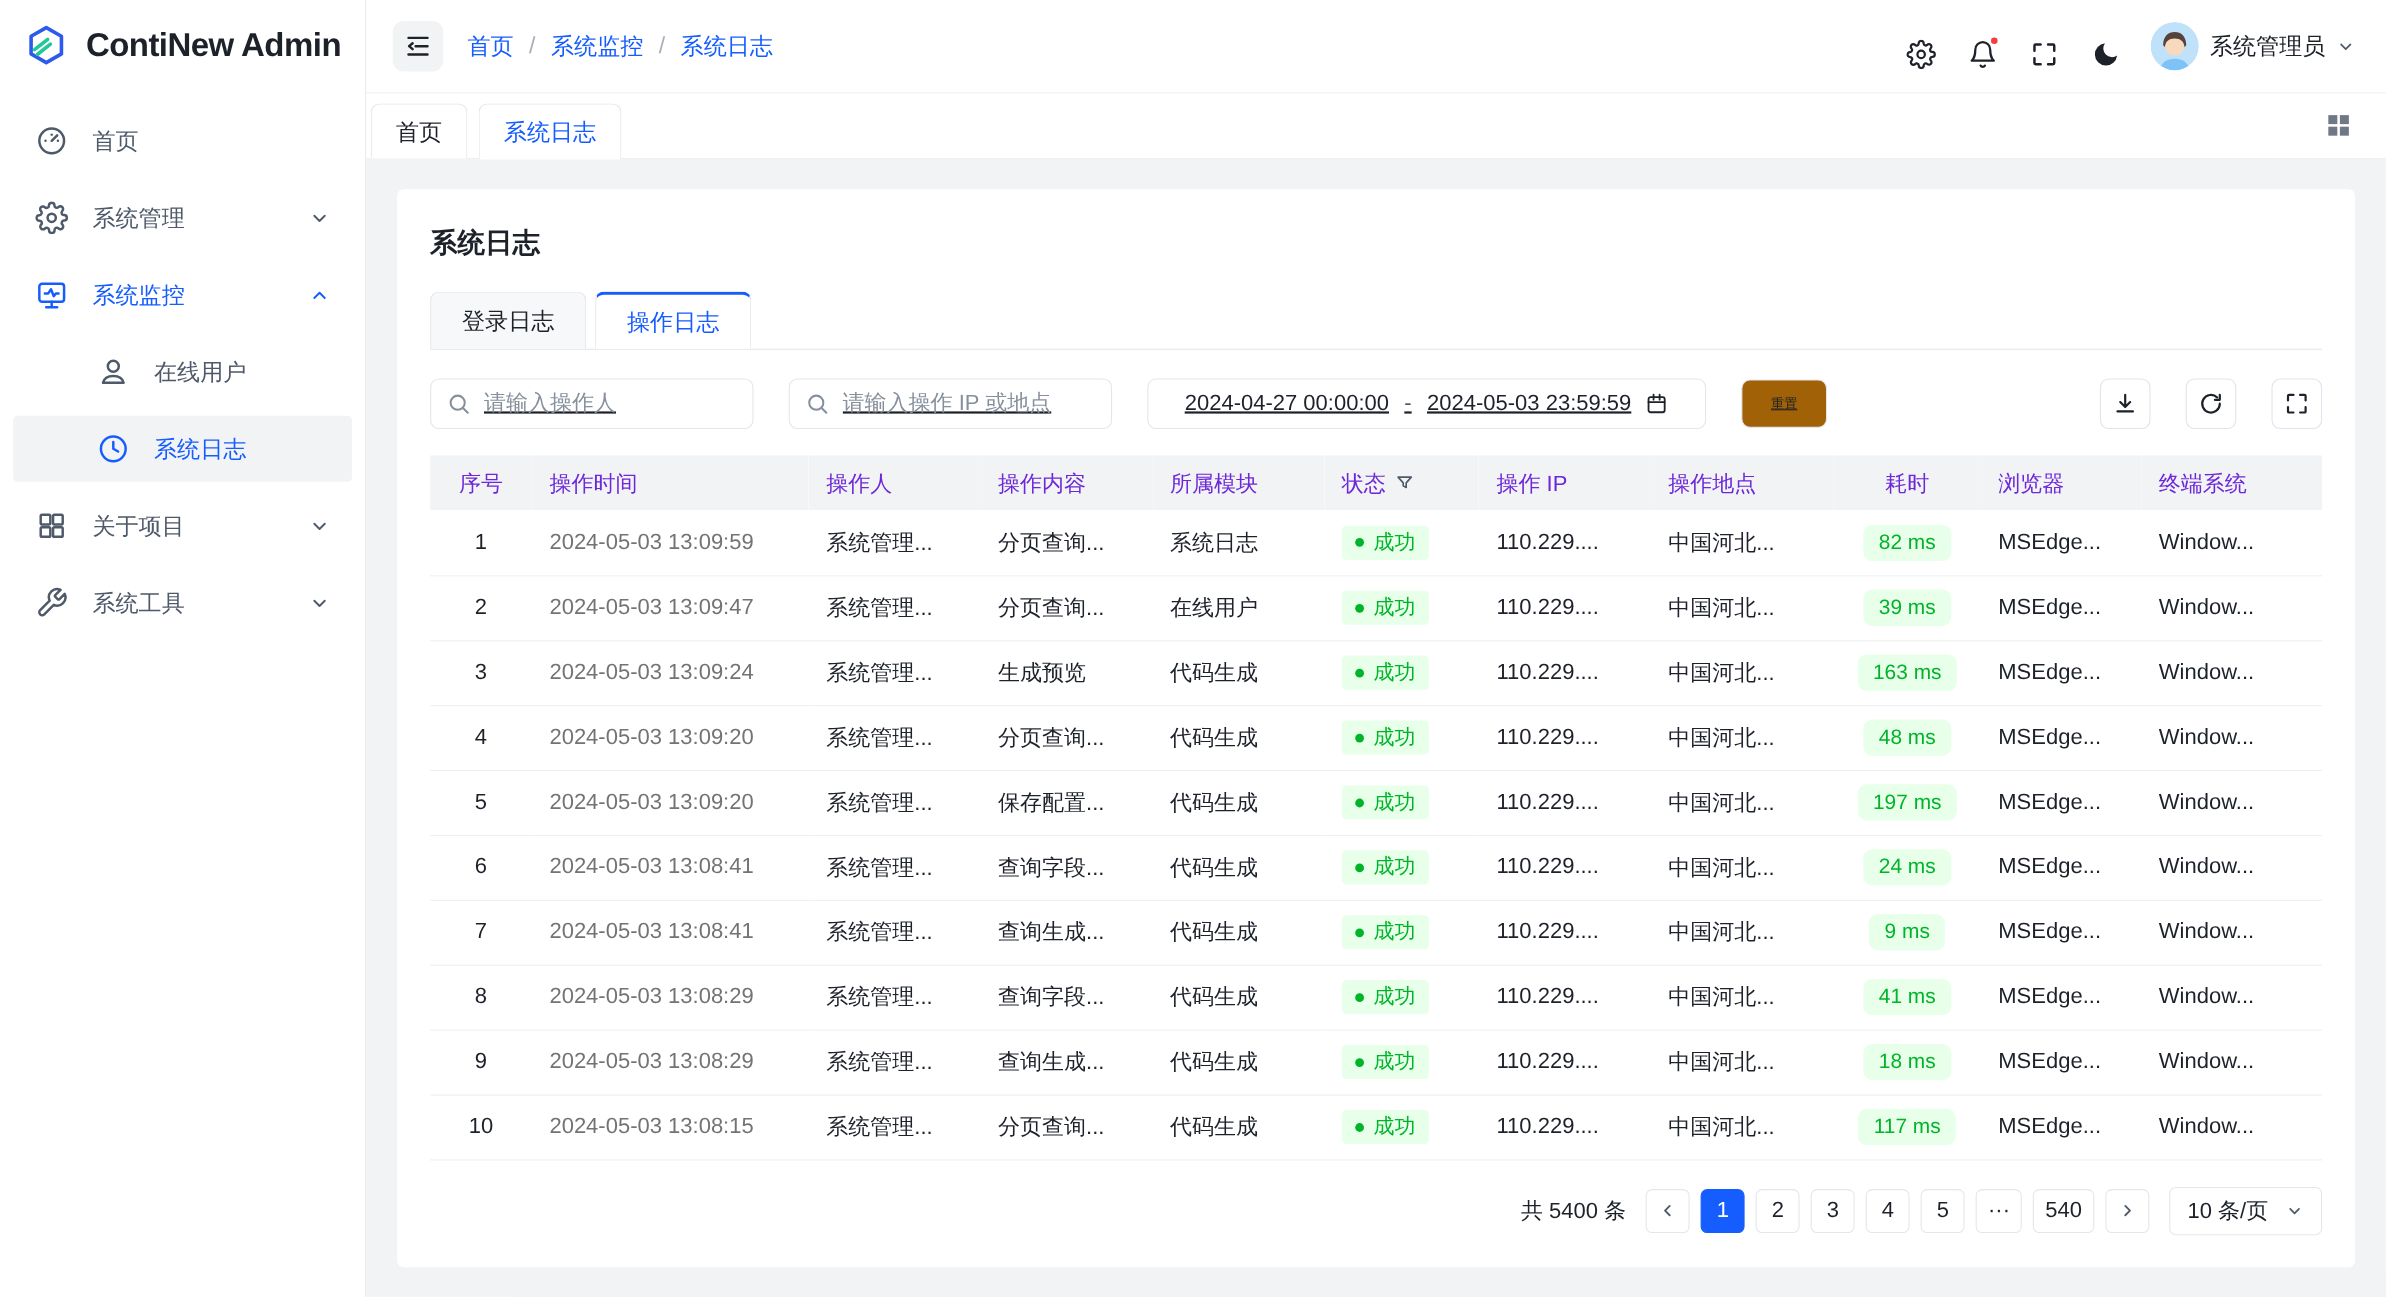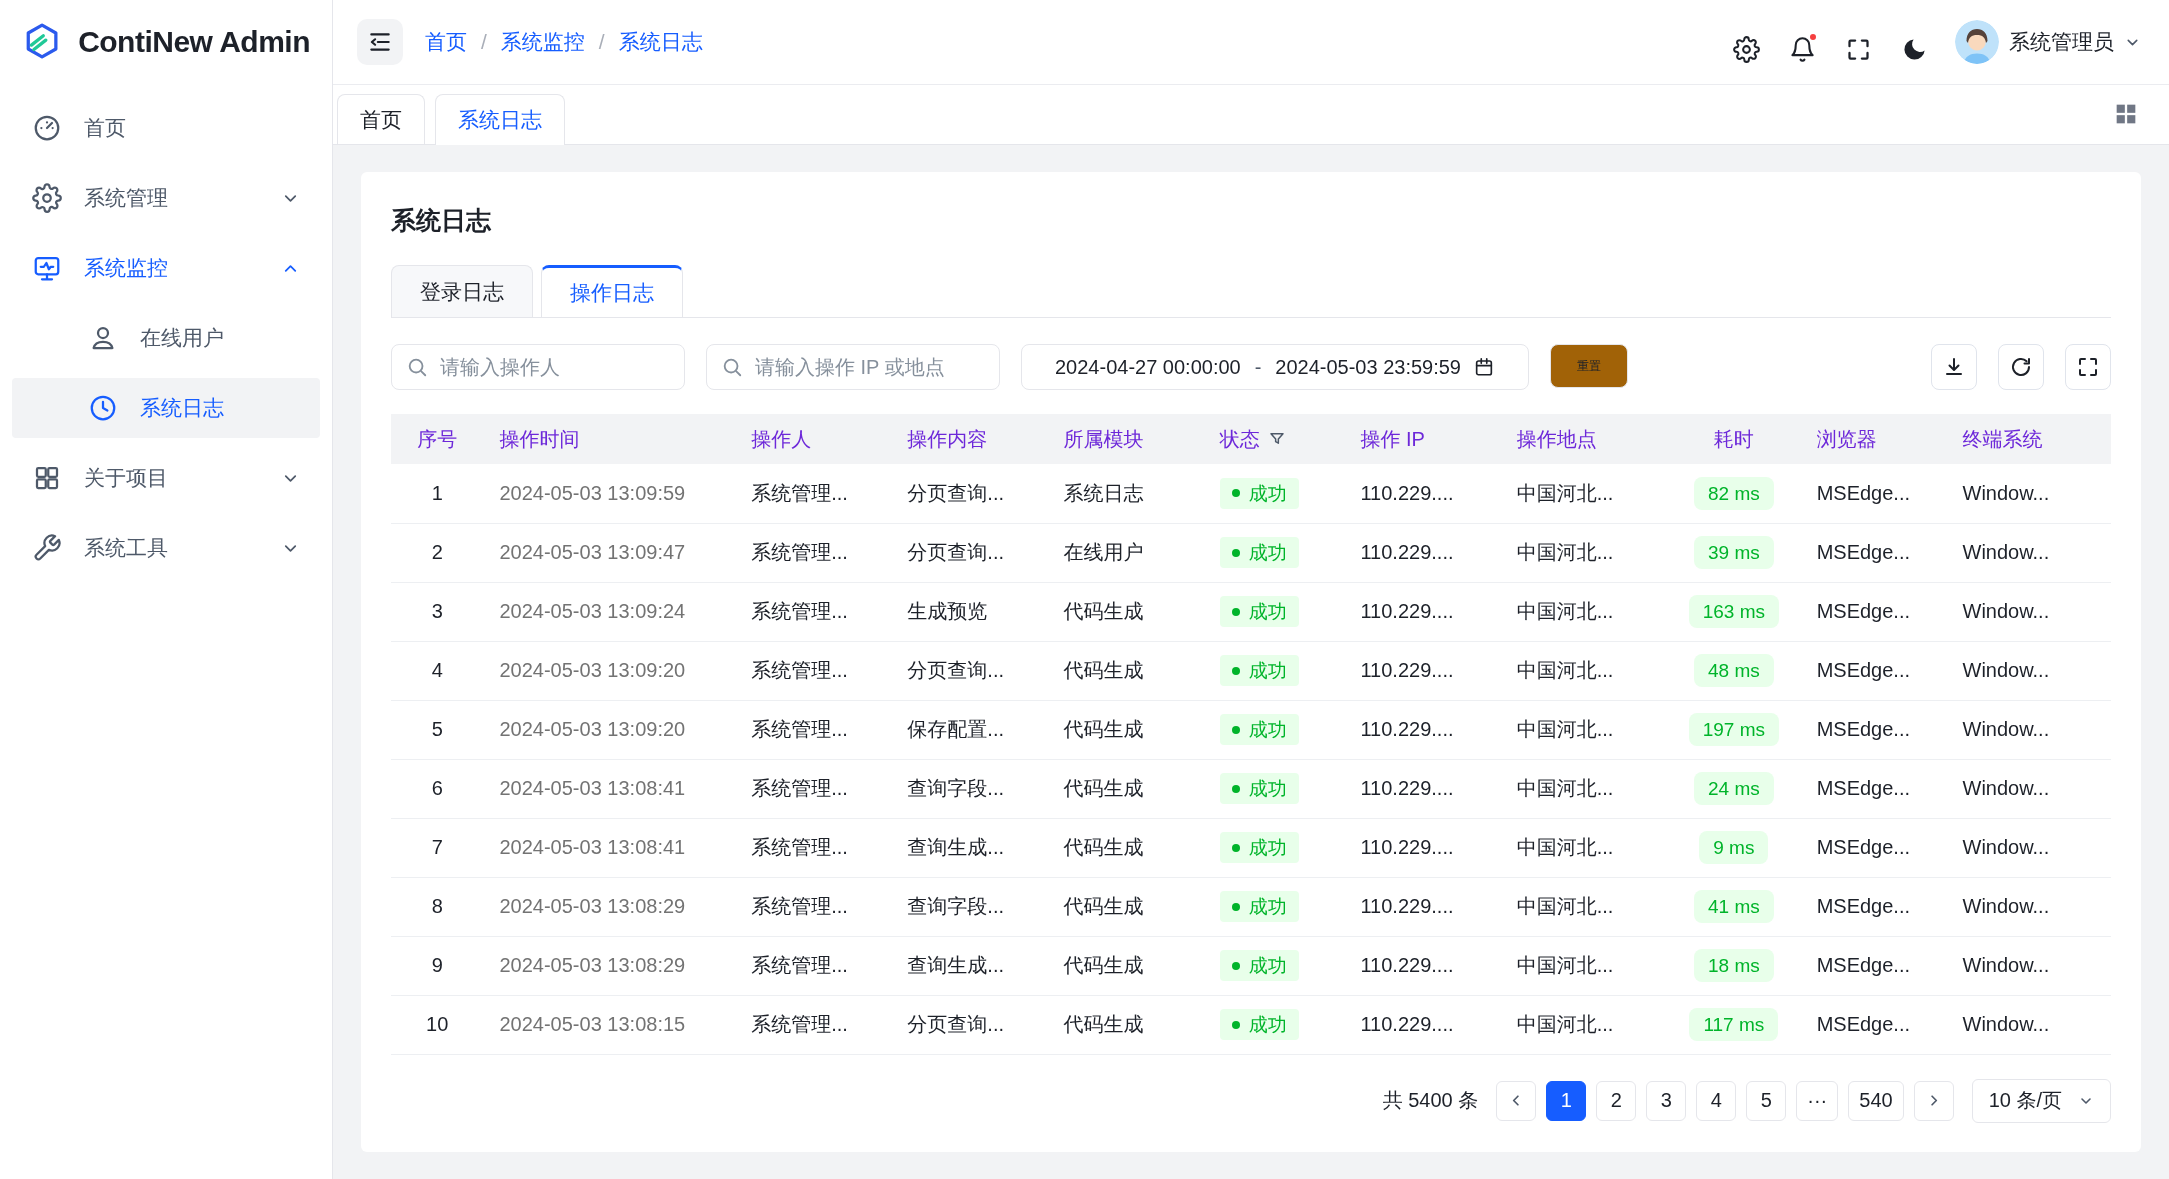--- a/index.html
+++ b/index.html
@@ -53,21 +53,21 @@
   
   .content { flex:1; background:#f2f3f5; padding:27px 28px; min-height:0; }
   .card { background:#fff; border-radius:6px; height:100%; padding:28px 30px; overflow:hidden; }
   .card-title { font-size:25px; font-weight:600; margin:4px 0 28px; }
 
   .subtabs { display:flex; gap:8px; border-bottom:1px solid #e5e6eb; }
   .stab { height:52px; display:flex; align-items:center; padding:0 28px; font-size:21px; background:#f7f8fa; color:#1d2129; border:1px solid #e5e6eb; border-bottom:none; border-radius:8px 8px 0 0; cursor:pointer; }
   .stab.active { background:#fff; color:#165dff; border-top:3px solid #165dff; margin-bottom:-1px; z-index:2; position:relative; }
 
   
-  .filter-row { display:flex; gap:21px; margin:26px 0 24px; }
+  .filter-row { display:flex; align-items:center; gap:32px; margin:26px 0 24px;text-decoration:underline; }
   .finput { width:294px; height:46px; border:1px solid #e5e6eb; border-radius:8px; background:#fff; display:flex; align-items:center; gap:10px; padding:0 14px; }
   .finput svg { width:22px; height:22px; color:#86909c; flex-shrink:0; }
   .finput input { border:none; outline:none; flex:1; min-width:0; font-size:20px; font-family:inherit; color:#1d2129; background:transparent; }
   .finput input::placeholder { color:#86909c; }
   .frange { width:508px; height:46px; border:1px solid #e5e6eb; border-radius:8px; background:#fff; display:flex; align-items:center; padding:0 33px; gap:12px; font-size:20px; cursor:pointer; }
   .frange .dt { white-space:nowrap; }
   .frange .dsep { color:#4e5969; flex:1; text-align:center; }
   .frange svg { width:22px; height:22px; color:#1d2129; flex-shrink:0; }
   .btn-reset { height:44px; padding:0 26px; border:1px solid #e5e6eb; border-radius:8px; background:#a16207; font-size:12px; font-family:inherit; color:#1d2129; cursor:pointer; }
   .f-spacer { flex:1; }

